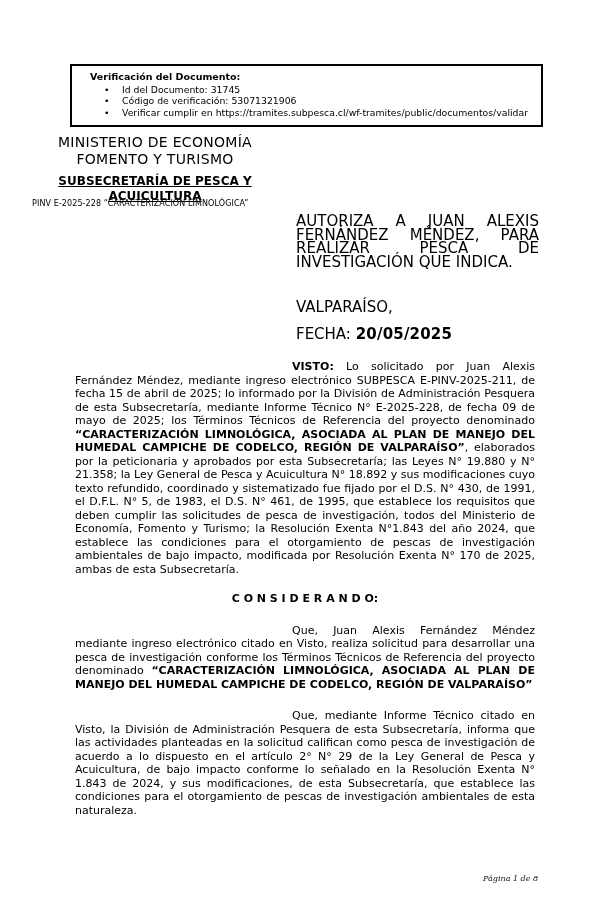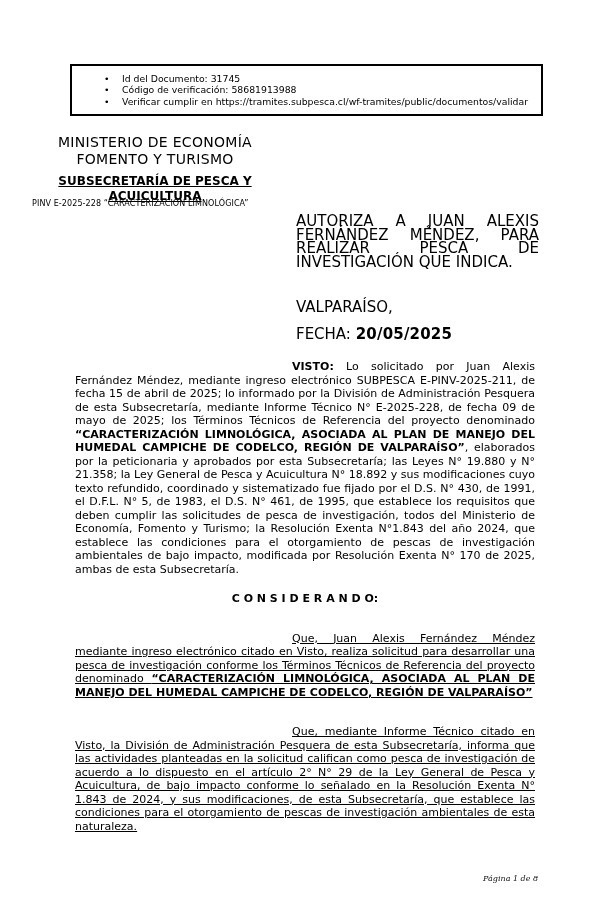--- a/index.html
+++ b/index.html
@@ -46,39 +46,40 @@
 
   
   .body-text {
     position:absolute; left:75px; top:360px; width:460px;
     font-size:11px; line-height:13.5px; text-align:justify;
   }
   .para { text-indent:217px; }
   .considerando {
     text-align:center; font-weight:bold; margin-top:16px; text-indent:0;
   }
-  .para + .para, .considerando + .para { margin-top:26px;text-decoration:underline; }
+  .para + .para, .considerando + .para { margin-top:18px; }
   .para-after-heading { margin-top:12px; }
 
   
   .footer-page {
     position:absolute; left:483px; top:874px;
     font-size:8px; font-style:italic; font-family:"DejaVu Serif", serif;
     color:#111;
   }
 </style>
 </head>
 <body>
 
 <div class="page">
 
   <div class="verify-box">
+    <div class="verify-title">Verificación del Documento:</div>
     <ul class="verify-list">
       <li>Id del Documento: 31745</li>
-      <li>Código de verificación: 58681913988</li>
+      <li>Código de verificación: 53071321906</li>
       <li>Verificar cumplir en https://tramites.subpesca.cl/wf-tramites/public/documentos/validar</li>
     </ul>
   </div>
 
   <div class="header-left">
     <div class="ministry-line">MINISTERIO DE ECONOMÍA</div>
     <div class="ministry-line">FOMENTO Y TURISMO</div>
     <div class="subsec">
       <div class="subsec-line">SUBSECRETARÍA DE PESCA Y</div>
       <div class="subsec-line">ACUICULTURA</div>

